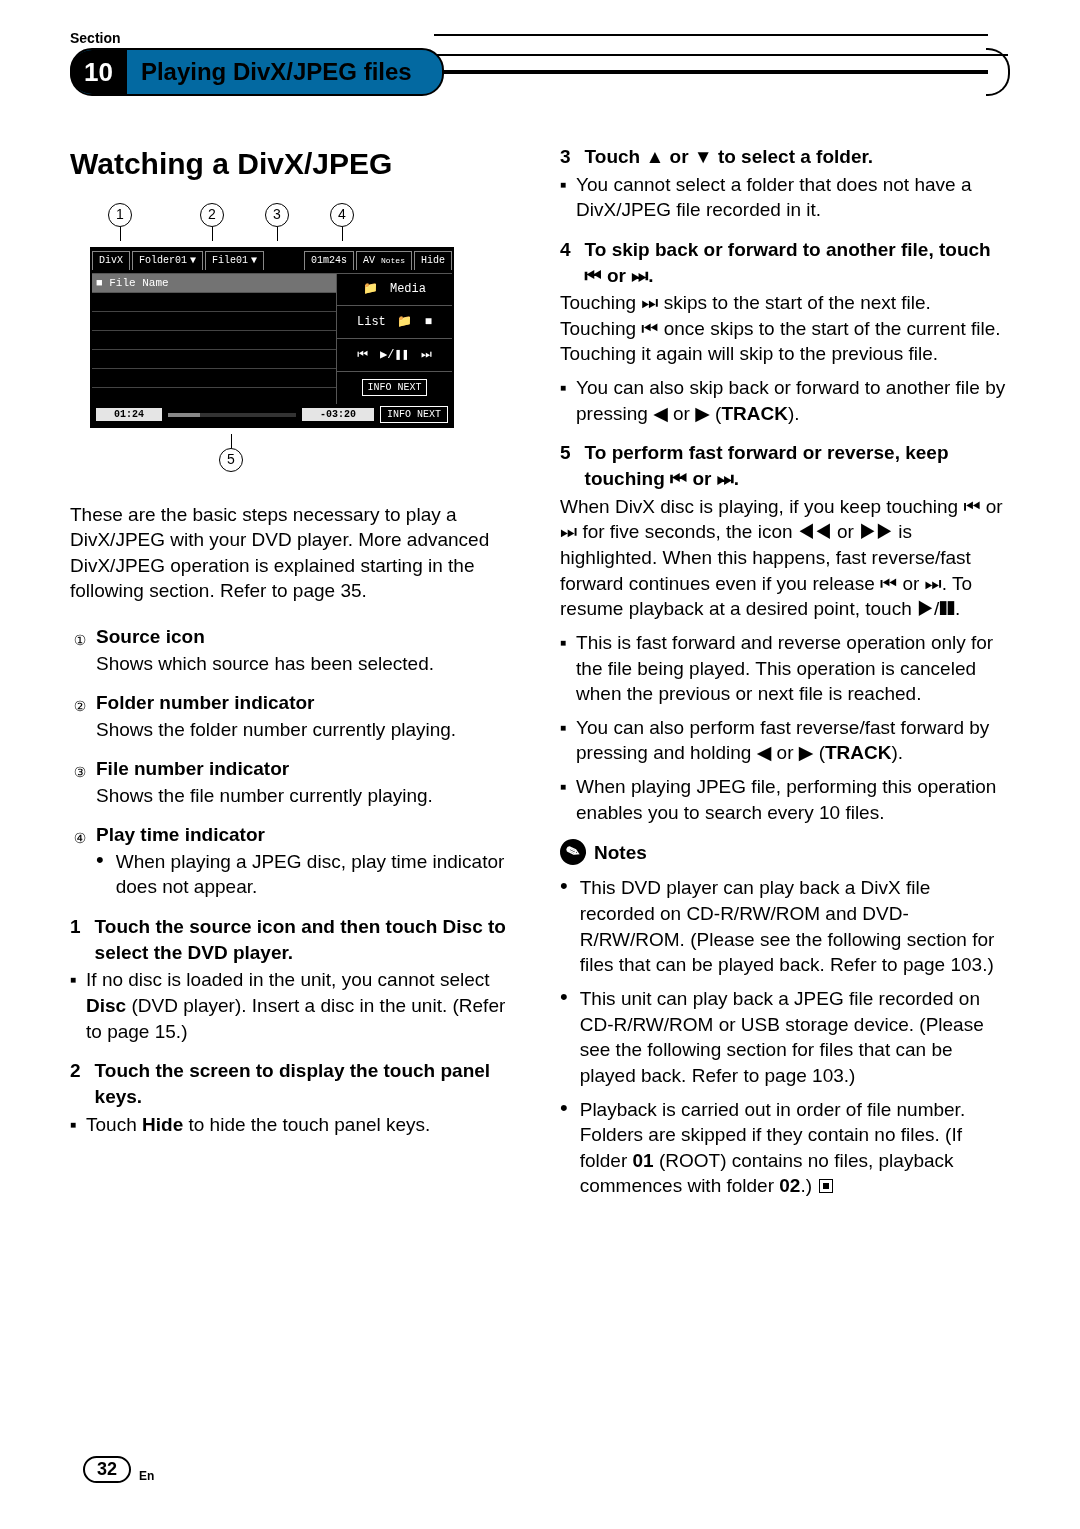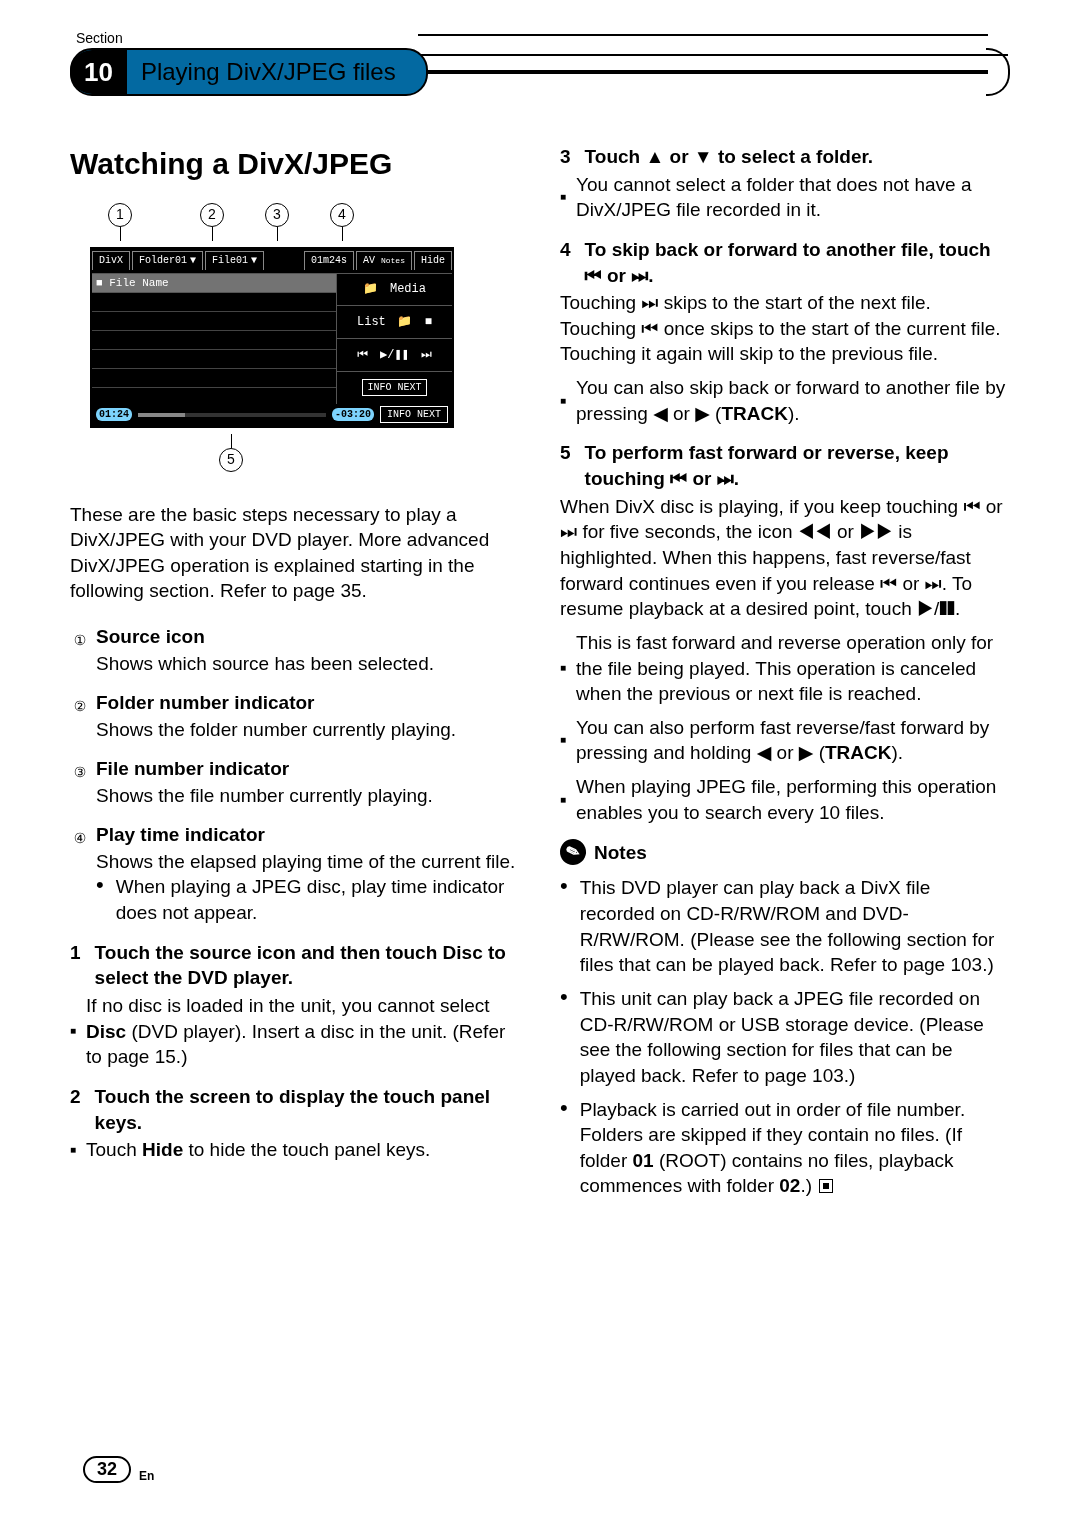--- a/index.html
+++ b/index.html
@@ -15,23 +15,22 @@
   }
   .page {
     position: relative;
     width: 1080px;
     height: 1529px;
     box-sizing: border-box;
     padding: 30px 70px 40px 70px;
   }
   .section-label {
     font-size: 14px;
-    font-weight: normal;
+    font-weight: bold;
     margin-bottom: 4px;
-    margin-left: 6px;
   }
   .header-bar {
     display: flex;
     align-items: center;
     height: 44px;
   }
   .header-pill {
     display: flex;
     align-items: center;
     height: 44px;
@@ -49,21 +48,21 @@
     font-size: 26px;
     border-radius: 22px 0 0 22px;
     height: 100%;
     display: flex;
     align-items: center;
     padding: 0 14px;
     margin-right: 14px;
     margin-left: -2px;
   }
   .header-pill .title {
-    font-weight: normal;
+    font-weight: bold;
     font-size: 24px;
   }
   .header-line {
     flex: 1;
     border-top: 2px solid #000;
     border-bottom: 2px solid #000;
     height: 0;
     margin-left: -10px;
     position: relative;
   }
@@ -215,25 +214,24 @@
     gap: 6px;
   }
   .ss-bottom .info {
     margin-left: auto;
     background: #000;
     color: #fff;
     border: 1px solid #fff;
     padding: 1px 6px;
   }
   .ss-bottom .badge {
-    background: #7dd3fc;
+    background: #e5e5e5;
     color: #000;
-    padding: 0 3px;
-    font-weight: bold;
-    border-radius: 6px;
+    padding: 0 18px;
+    font-weight: bold;
   }
   .callout5 {
     margin-top: 6px;
     margin-left: 130px;
     display: flex;
     flex-direction: column;
     align-items: center;
     width: 22px;
   }
   .callout5 .l { width:1px; height:14px; background:#000; }
@@ -250,21 +248,21 @@
     vertical-align: -2px;
     margin-right: 6px;
   }
   .def-list .item {
     margin-bottom: 14px;
   }
   .def-list .label { font-weight: bold; }
   .indent { margin-left: 26px; }
   .bullet-sq {
     display: flex;
-    align-items: center;
+    align-items: flex-start;
     gap: 10px;
     margin-bottom: 8px;
   }
   .bullet-sq::before {
     content: "■";
     font-size: 10px;
     line-height: 26px;
     flex-shrink: 0;
   }
   .bullet-rd {
@@ -445,21 +443,20 @@
         <div class="item">
           <div><span class="circ-num">②</span><span class="label">Folder number indicator</span></div>
           <div class="indent">Shows the folder number currently playing.</div>
         </div>
         <div class="item">
           <div><span class="circ-num">③</span><span class="label">File number indicator</span></div>
           <div class="indent">Shows the file number currently playing.</div>
         </div>
         <div class="item">
           <div><span class="circ-num">④</span><span class="label">Play time indicator</span></div>
-          <div class="indent">Shows the elapsed playing time of the current file.</div>
           <div class="indent bullet-rd">
               <span>When playing a JPEG disc, play time indicator does not appear.</span>
             </div>
         </div>
       </div>
 
       <div class="step-h">
         <span class="n">1</span>
         <span>Touch the source icon and then touch Disc to select the DVD player.</span>
       </div>

